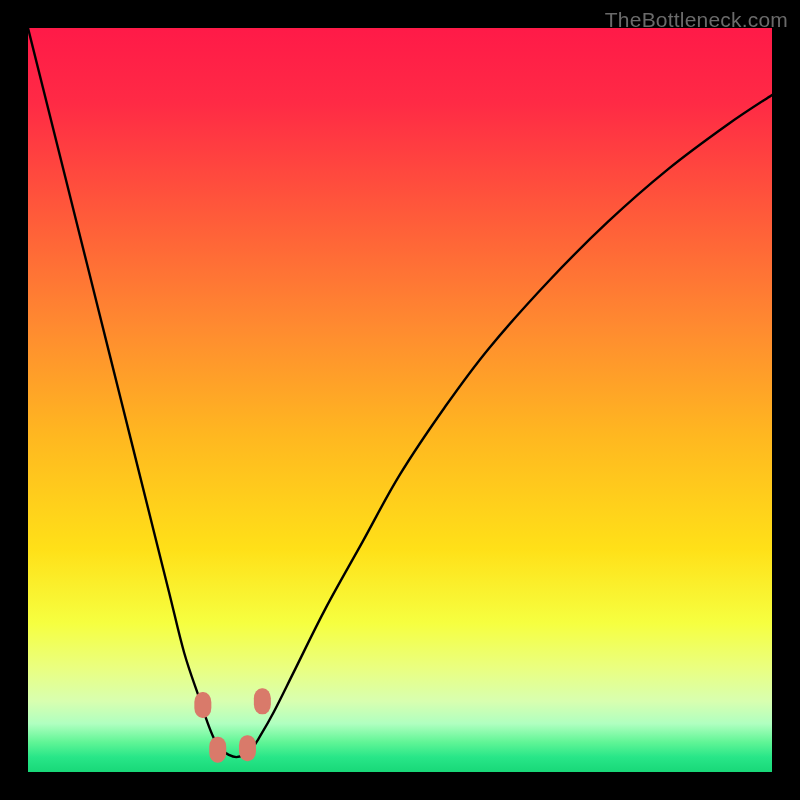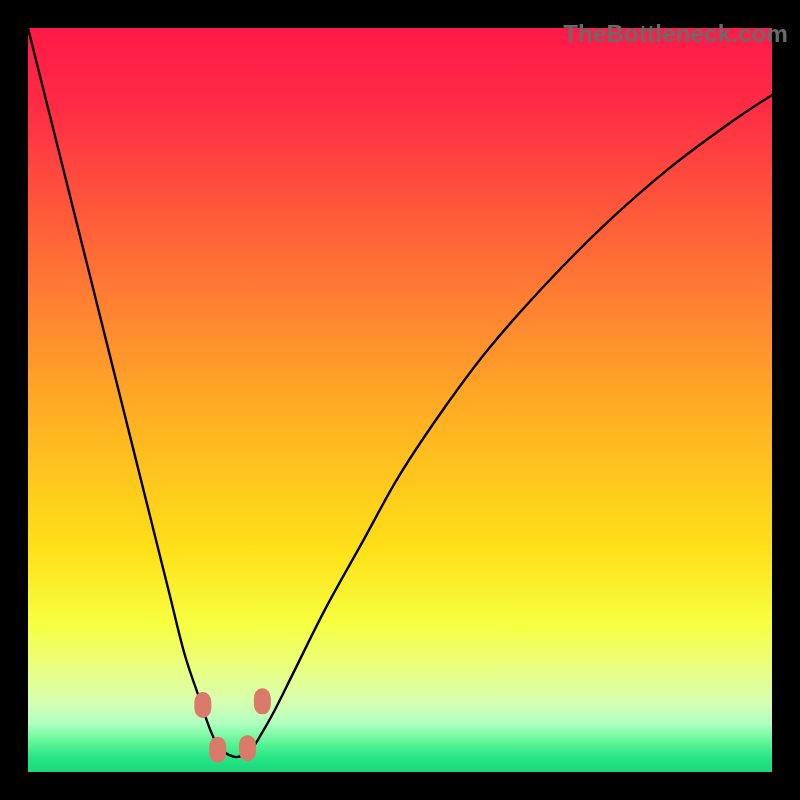--- a/index.html
+++ b/index.html
@@ -29,25 +29,25 @@
   .curve {
     position: absolute;
     left: 0;
     top: 0;
     width: 744px;
     height: 744px;
     pointer-events: none;
   }
   .watermark {
     position: absolute;
-    top: 20px;
+    top: 8px;
     right: 12px;
     color: #6a6a6a;
-    font-size: 24px;
-    font-weight: 700;
+    font-size: 21px;
+    font-weight: 400;
     letter-spacing: 0.2px;
   }
 </style>
 </head>
 <body>
 
 <div class="frame">
   <svg class="gradient" viewBox="0 0 744 744" preserveAspectRatio="none">
     <defs>
       <linearGradient id="bg" x1="0" y1="0" x2="0" y2="1">

